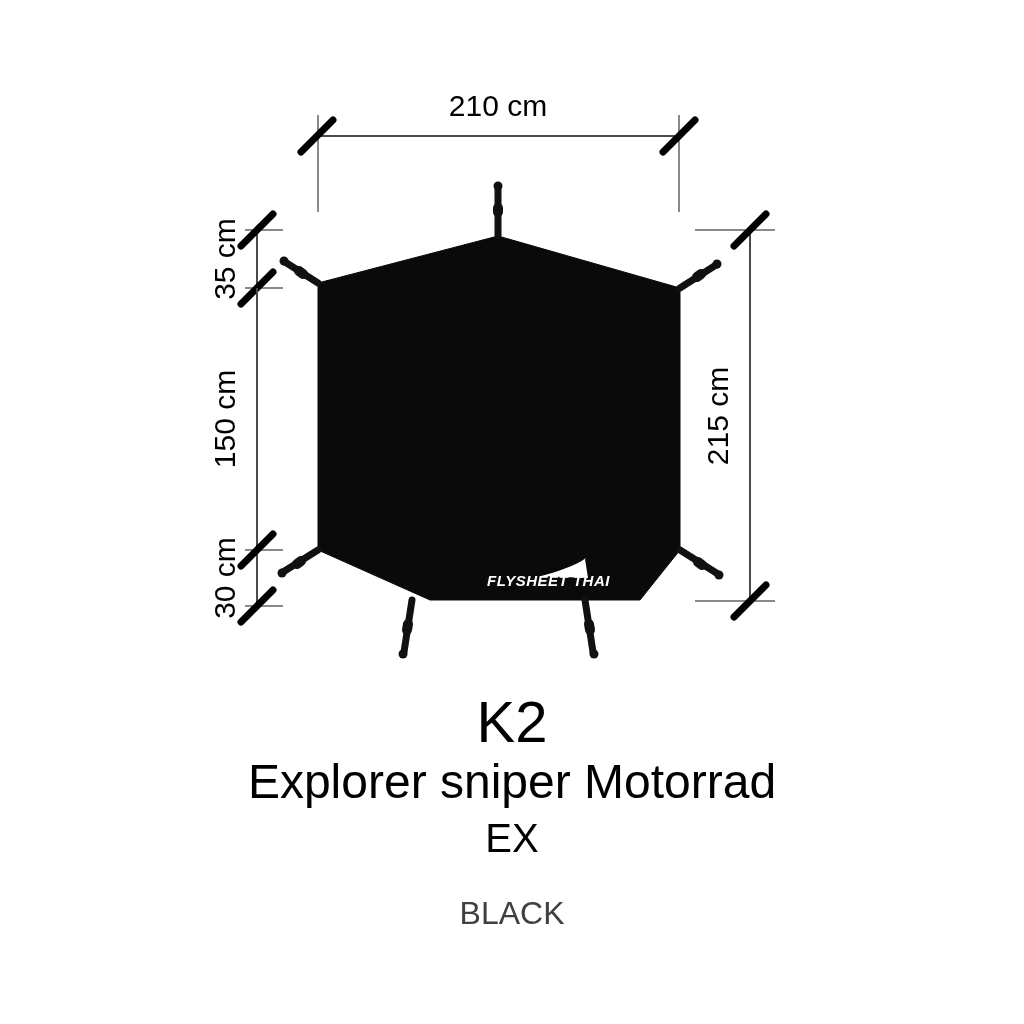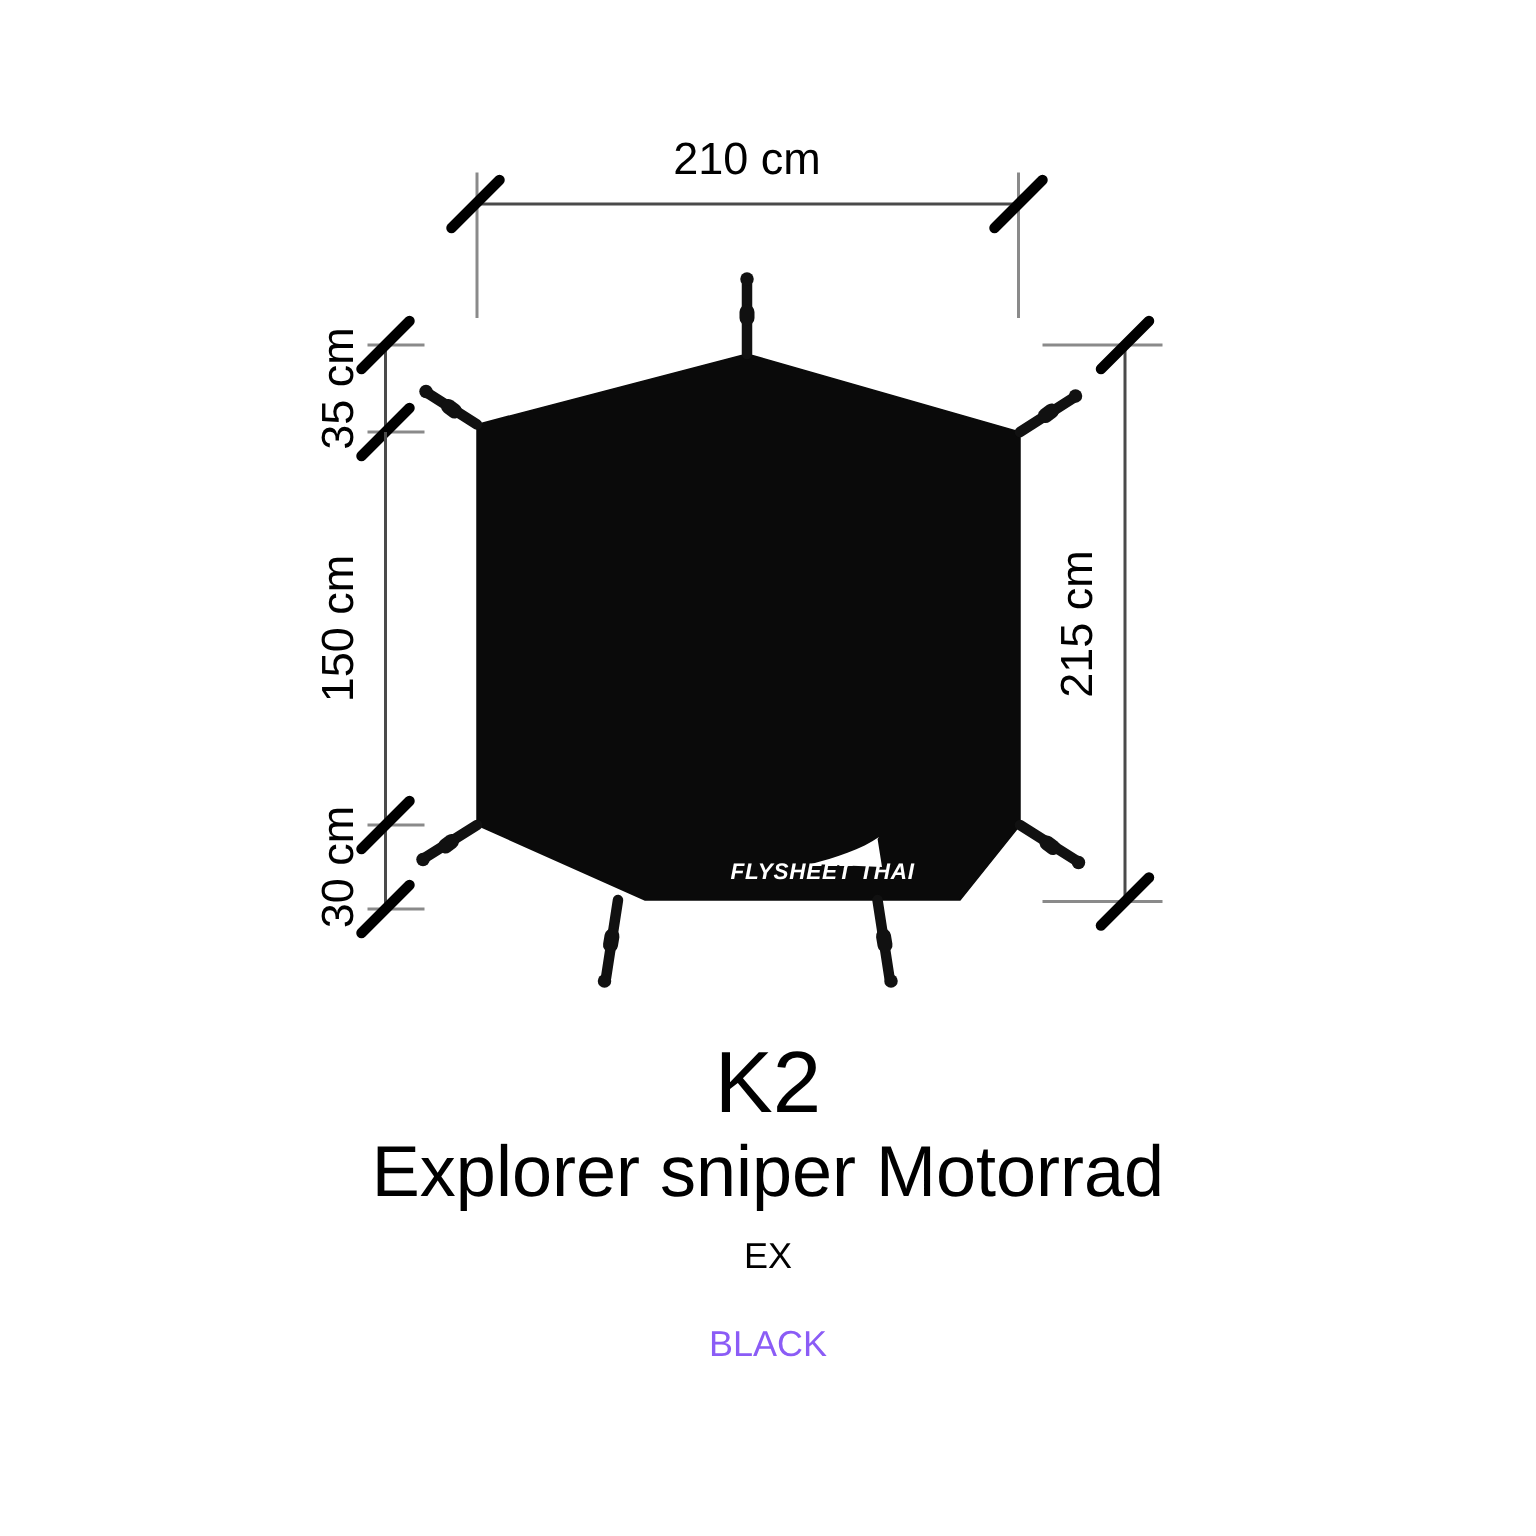--- a/index.html
+++ b/index.html
@@ -60,32 +60,32 @@
   .caption-sub {
     font-family: "Liberation Sans", sans-serif;
     font-size: 48px;
     line-height: 56px;
     color: #000000;
     margin: 0;
     font-weight: normal;
   }
   .caption-variant {
     font-family: "Liberation Sans", sans-serif;
-    font-size: 24px;
+    font-size: 40px;
     line-height: 56px;
     color: #000000;
     margin: 0;
     font-weight: normal;
   }
   .caption-color {
     font-family: "Liberation Sans", sans-serif;
-    font-size: 24px;
+    font-size: 32px;
     line-height: 62px;
-    color: #8b5cf6;
-    margin: 0;
+    color: #404040;
+    margin: 16px;
     font-weight: normal;
   }
 </style>
 </head>
 <body>
 
 <div id="page">
 
   <svg id="diagram-svg" viewBox="0 0 1024 1024">
 

